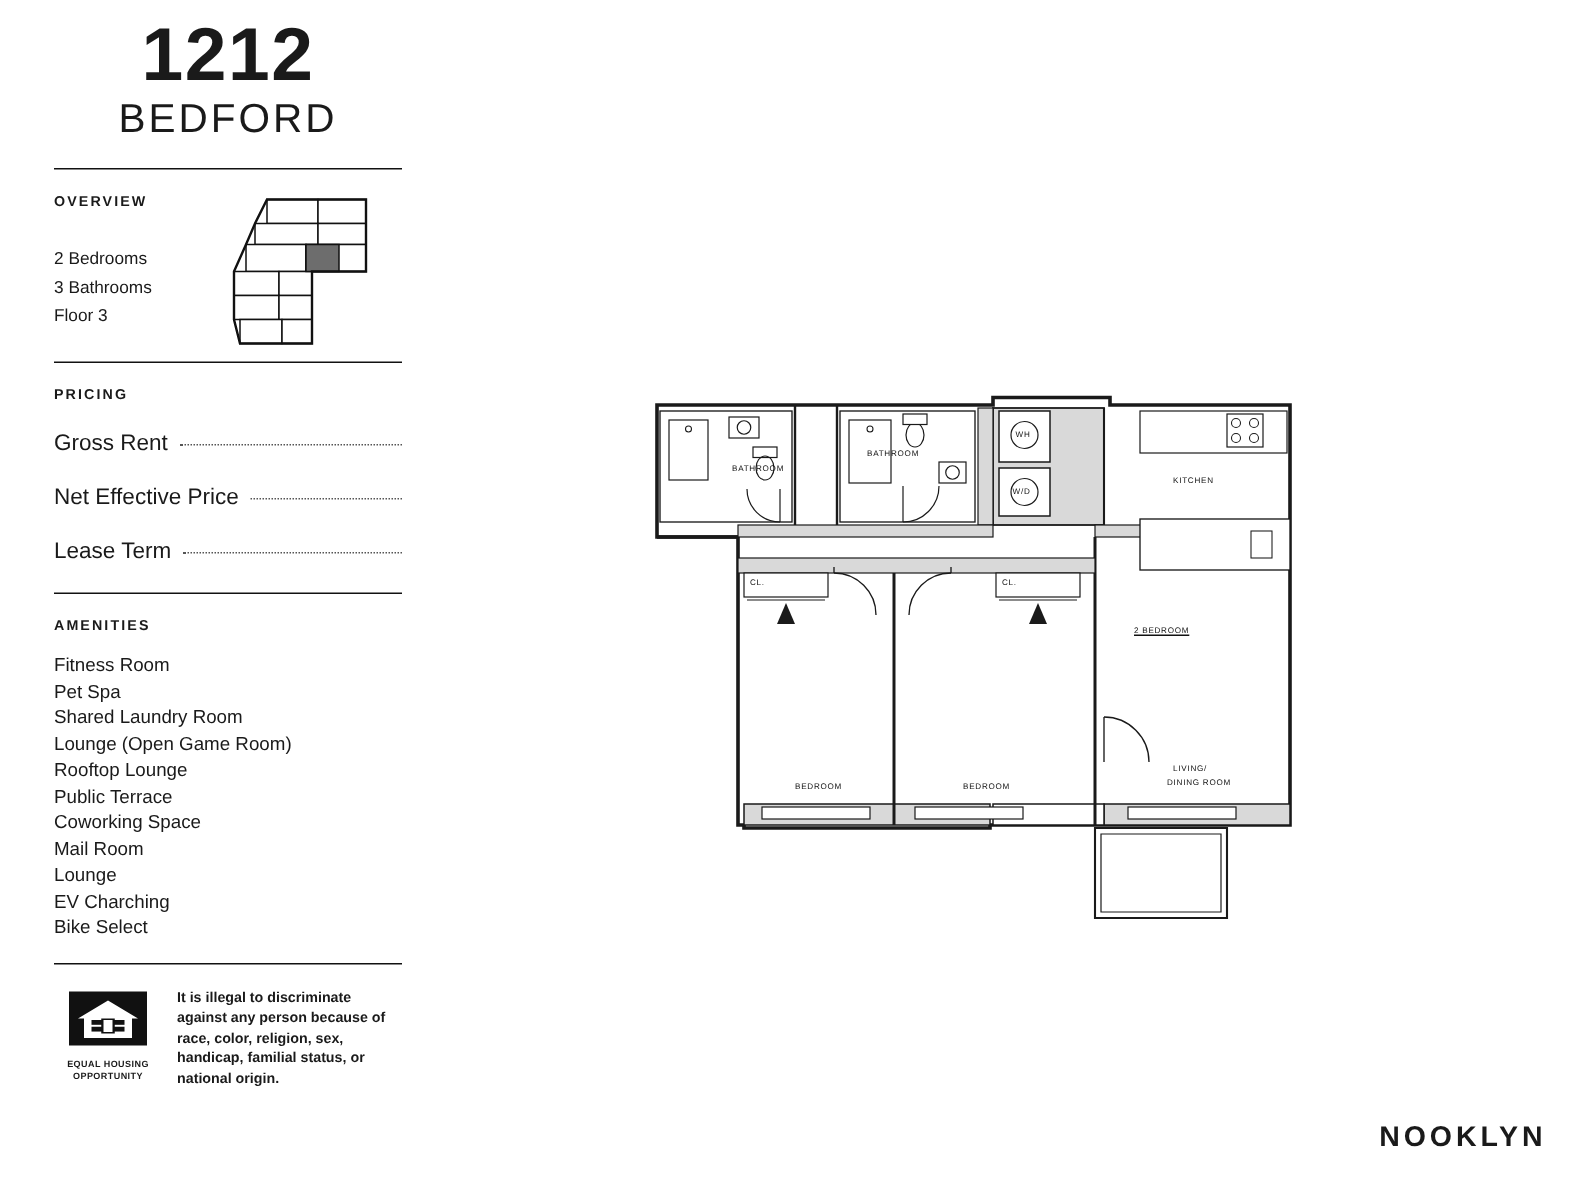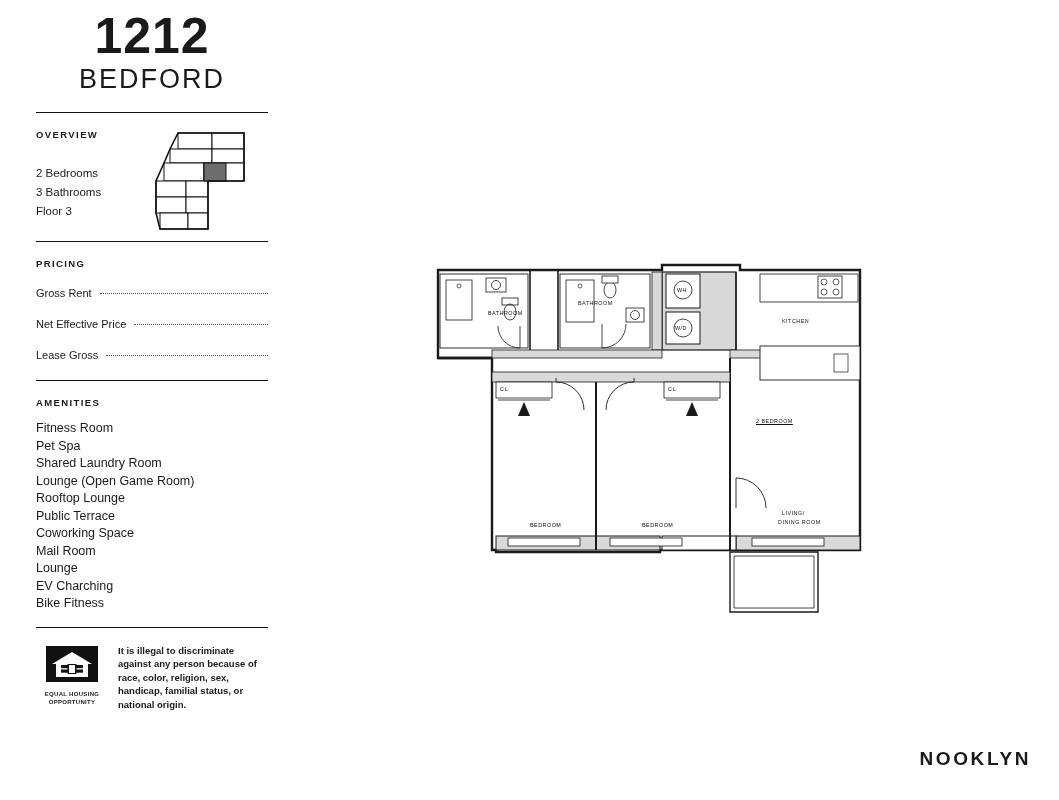--- a/index.html
+++ b/index.html
@@ -72,21 +72,21 @@
     top: 2px;
     width: 124px;
     height: 112px;
   }
 
   
   .pricing-list { margin-top: 18px; }
   .pricing-row {
     display: flex;
     align-items: baseline;
-    font-size: 11px;
+    font-size: 15px;
     margin-bottom: 19px;
   }
   .pricing-label { white-space: nowrap; }
   .dots {
     flex: 1;
     margin-left: 8px;
     border-bottom: 1.5px dotted #555;
     transform: translateY(-3px);
   }
 
@@ -197,42 +197,42 @@
     <div class="pricing-list">
       <div class="pricing-row">
         <span class="pricing-label">Gross Rent</span>
         <span class="dots"></span>
       </div>
       <div class="pricing-row">
         <span class="pricing-label">Net Effective Price</span>
         <span class="dots"></span>
       </div>
       <div class="pricing-row">
-        <span class="pricing-label">Lease Gross</span>
+        <span class="pricing-label">Lease Term</span>
         <span class="dots"></span>
       </div>
     </div>
   </div>
 
   <hr class="rule">
 
   <div>
     <div class="section-head">AMENITIES</div>
     <div class="amenities-list">
       <div>Fitness Room</div>
       <div>Pet Spa</div>
       <div>Shared Laundry Room</div>
       <div>Lounge (Open Game Room)</div>
       <div>Rooftop Lounge</div>
       <div>Public Terrace</div>
       <div>Coworking Space</div>
       <div>Mail Room</div>
       <div>Lounge</div>
       <div>EV Charching</div>
-      <div>Bike Fitness</div>
+      <div>Bike Select</div>
     </div>
   </div>
 
   <hr class="rule" style="margin-top:14px">
 
   <div class="eho-wrap">
     <div class="eho-logo">
       <svg width="56" height="40" viewBox="0 0 56 40">
         <rect x="2" y="2" width="52" height="36" fill="#111"></rect>
         <path d="M28 8 L48 20 L44 20 L44 33 L12 33 L12 20 L8 20 Z" fill="#ffffff"></path>

